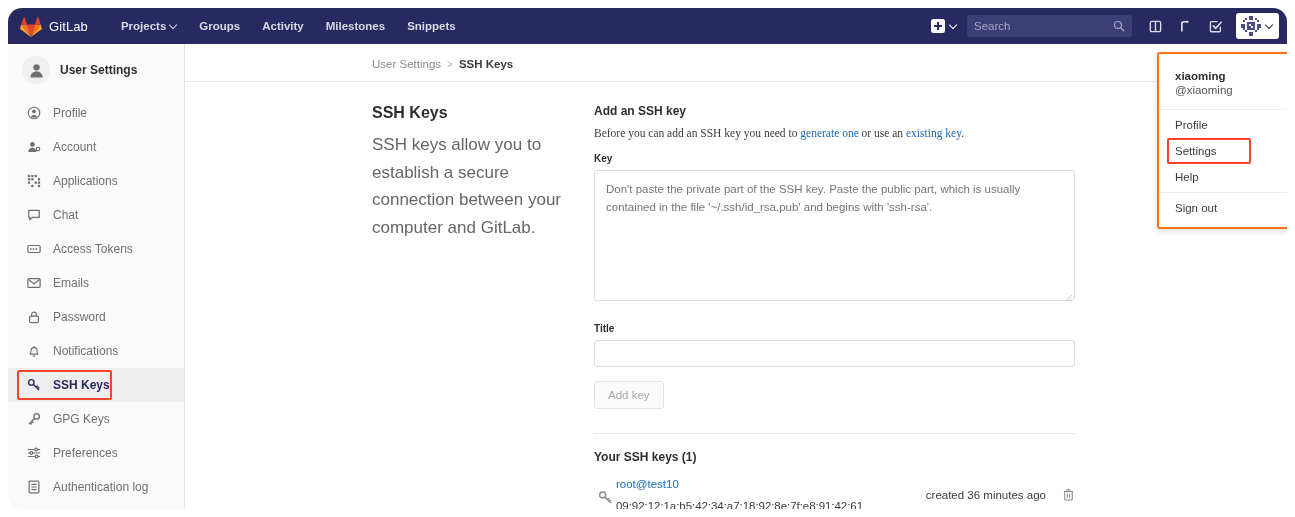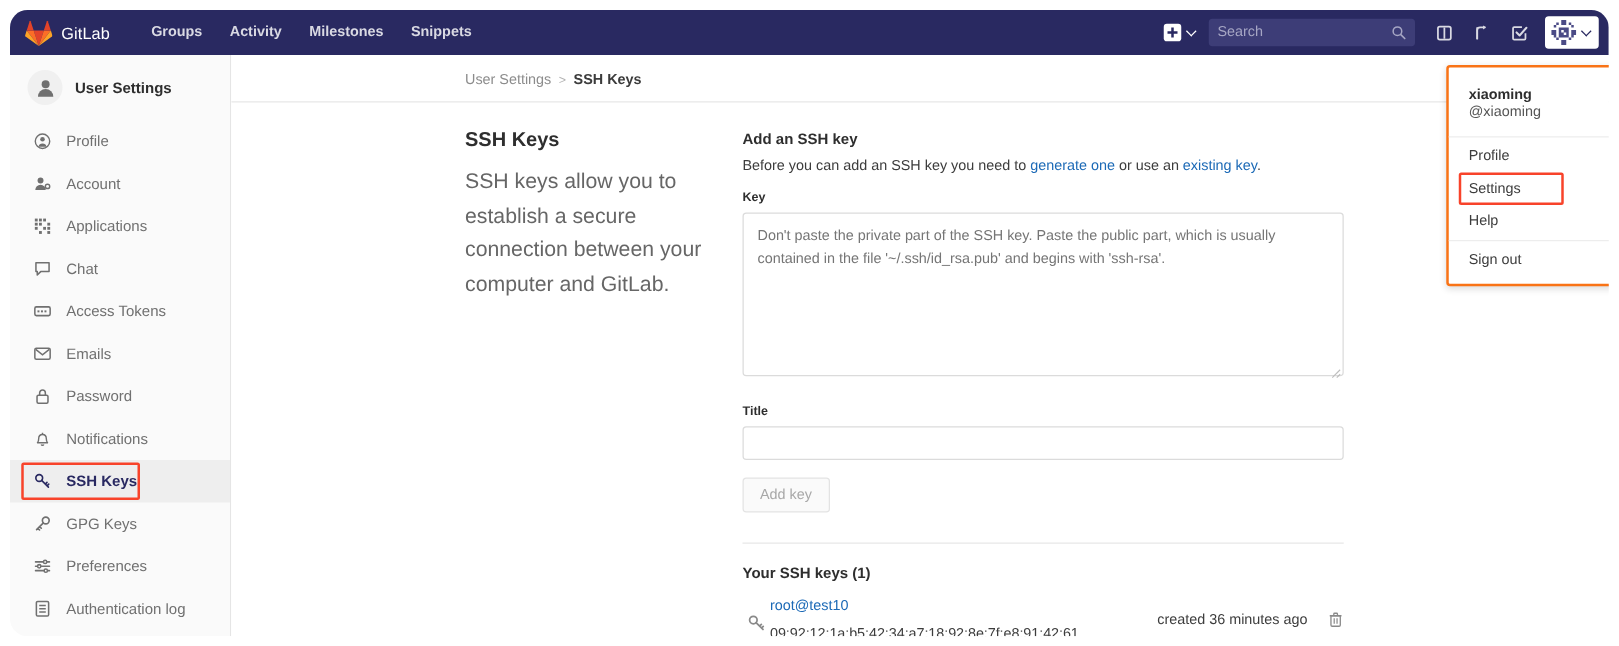--- a/index.html
+++ b/index.html
@@ -144,21 +144,21 @@
   .col-left h2 {
     font-size: 16px; color: #2e2e2e; font-weight: bold; margin-bottom: 9px;
   }
   .col-left p {
     font-size: 17px; color: #666; line-height: 1.62;
   }
   .col-right { width: 482px; flex: none; }
   .sect-title {
     font-size: 12px; font-weight: bold; color: #2e2e2e; margin-bottom: 9px;
   }
-  .sect-desc { font-size: 11.5px; color: #3c3c3c; margin-bottom: 14px; }
+  .sect-desc { font-size: 11.5px; color: #3c3c3c; margin-bottom: 14px; font-family: Liberation Serif, serif; }
   .sect-desc a { color: #1b69b6; text-decoration: none; }
   .field-label {
     font-size: 10px; font-weight: bold; color: #2e2e2e;
     display: block; margin-bottom: 6px;
   }
   .key-area {
     width: 481px; height: 131px;
     border: 1px solid #dbdbdb; border-radius: 3px;
     padding: 9px 11px;
     font-family: "Liberation Sans", sans-serif;
@@ -247,20 +247,24 @@
         <path fill="#fca326" d="M2.2 13.6 .2 19.8a1.4 1.4 0 0 0 .5 1.5L18 34z"></path>
         <path fill="#e24329" d="M2.2 13.6h9.2L7.4 1.4a.7.7 0 0 0-1.3 0z"></path>
         <path fill="#fc6d26" d="M18 34 24.6 13.6h9.2z"></path>
         <path fill="#fca326" d="M33.8 13.6l2 6.2a1.4 1.4 0 0 1-.5 1.5L18 34z"></path>
         <path fill="#e24329" d="M33.8 13.6h-9.2L28.6 1.4a.7.7 0 0 1 1.3 0z"></path>
       </svg>
     </div>
     <div class="brand">GitLab</div>
 
     <div class="nav-links">
+      <div class="nav-link">
+        <span>Projects</span>
+        <span class="chev"></span>
+      </div>
       <div class="nav-link">Groups</div>
       <div class="nav-link">Activity</div>
       <div class="nav-link">Milestones</div>
       <div class="nav-link">Snippets</div>
     </div>
 
     <div class="nav-right">
       <div class="plus-btn">
         <span class="plus-sq"></span>
         <span class="chev"></span>

